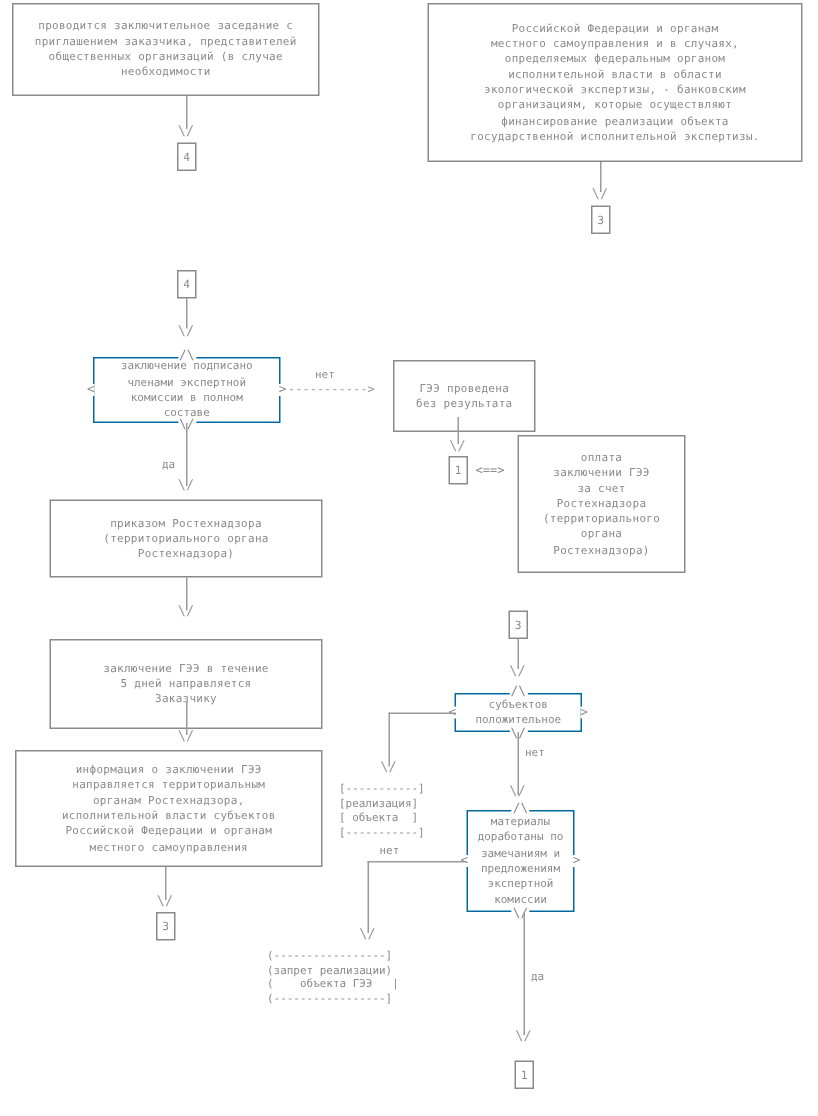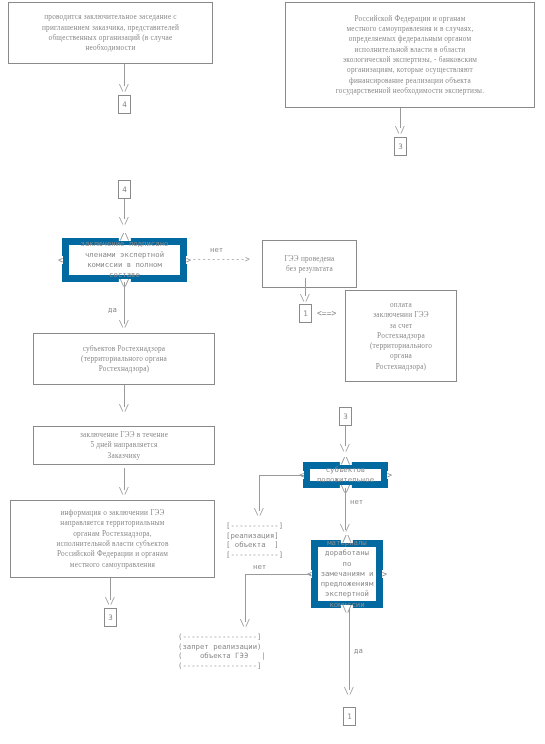--- a/index.html
+++ b/index.html
@@ -12,36 +12,35 @@
 
   
   .box{
     border:1px solid #8a8a8a;
     display:flex;align-items:center;justify-content:flex-end;
     text-align:center;
     font-size:7.3px;line-height:10.3px;
     color:#8a8a8a;
     padding:3px 4px;
     letter-spacing:.2px;
-    font-family:Liberation Serif, serif;
   }
   .box span{display:block;width:100%;}
 
   
   .conn{
     border:1px solid #8a8a8a;
     width:13px;height:19px;
     display:flex;align-items:center;justify-content:center;
     font-size:7.5px;color:#8a8a8a;
   }
 
   
   .decision{position:absolute;box-sizing:border-box;}
   .decision .dbody{
-    border:7px solid #0369a1;
+    border:1px solid #0369a1;
     width:100%;height:100%;
     display:flex;align-items:center;justify-content:center;
     text-align:center;font-size:7.3px;line-height:10.3px;color:#8a8a8a;
     padding:2px 9px;box-sizing:border-box;
   }
   .decision .lt,.decision .gt{
     position:absolute;top:50%;transform:translateY(-50%);
     font-size:8.5px;color:#8a8a8a;background:#fff;line-height:8px;
   }
   .decision .lt{left:-4px;}
@@ -102,21 +101,21 @@
 
 <div class="node box" style="left:285px;top:2px;width:250px;height:106px;">
   <span>
     <span>Российской Федерации и органам</span>
     <span>местного самоуправления и в случаях,</span>
     <span>определяемых федеральным органом</span>
     <span>исполнительной власти в области</span>
     <span>экологической экспертизы, - банковским</span>
     <span>организациям, которые осуществляют</span>
     <span>финансирование реализации объекта</span>
-    <span>государственной необходимости экспертизы.</span>
+    <span>государственной исполнительной экспертизы.</span>
   </span>
 </div>
 <div class="ln lnv" style="left:400px;top:108px;height:20px;"></div>
 <div class="arrow" style="left:400px;top:126px;">\/</div>
 <div class="node conn" style="left:394px;top:137px;">
   <span>3</span>
 </div>
 
 <div class="node conn" style="left:118px;top:180px;">
   <span>4</span>
@@ -166,29 +165,29 @@
     <span>Ростехнадзора)</span>
   </span>
 </div>
 
 <div class="ln lnv" style="left:124px;top:282px;height:42px;"></div>
 <div class="lbl" style="left:108px;top:305px;">да</div>
 <div class="arrow" style="left:124px;top:320px;">\/</div>
 
 <div class="node box" style="left:33px;top:333px;width:182px;height:52px;">
   <span>
-    <span>субъектов Ростехнадзора</span>
+    <span>приказом Ростехнадзора</span>
     <span>(территориального органа</span>
     <span>Ростехнадзора)</span>
   </span>
 </div>
 <div class="ln lnv" style="left:124px;top:385px;height:22px;"></div>
 <div class="arrow" style="left:124px;top:404px;">\/</div>
 
-<div class="node box" style="left:33px;top:426px;width:182px;height:39px;">
+<div class="node box" style="left:33px;top:426px;width:182px;height:60px;">
   <span>
     <span>заключение ГЭЭ в течение</span>
     <span>5 дней направляется</span>
     <span>Заказчику</span>
   </span>
 </div>
 <div class="ln lnv" style="left:124px;top:468px;height:22px;"></div>
 <div class="arrow" style="left:124px;top:487px;">\/</div>
 
 <div class="node box" style="left:10px;top:500px;width:205px;height:78px;">

